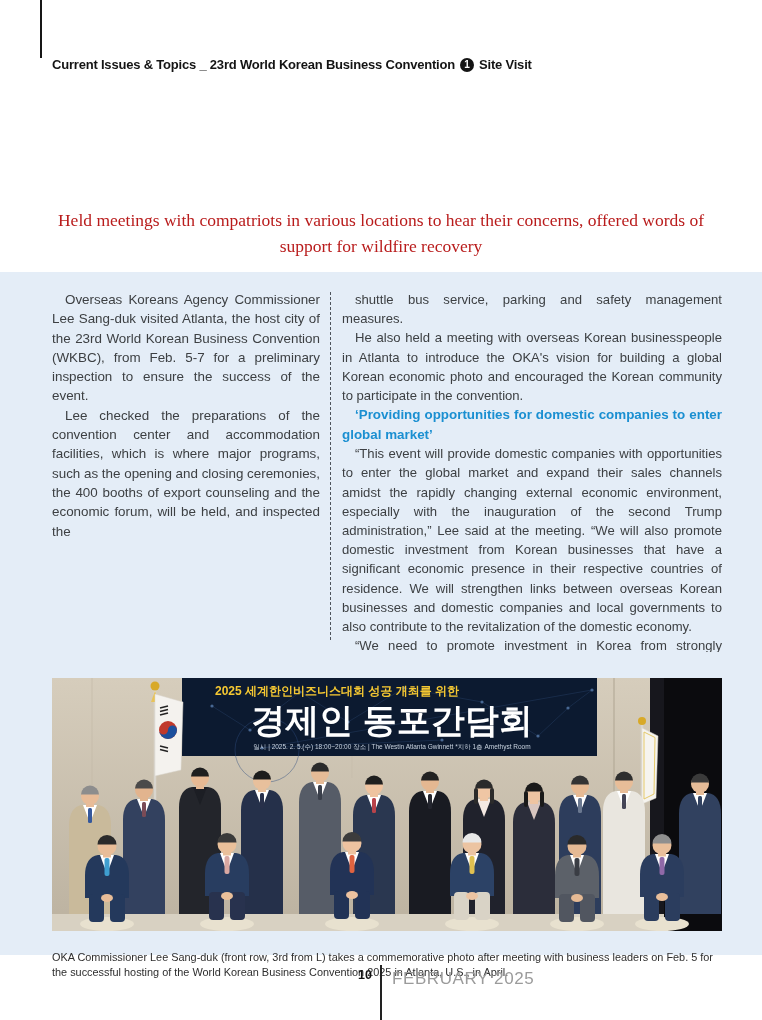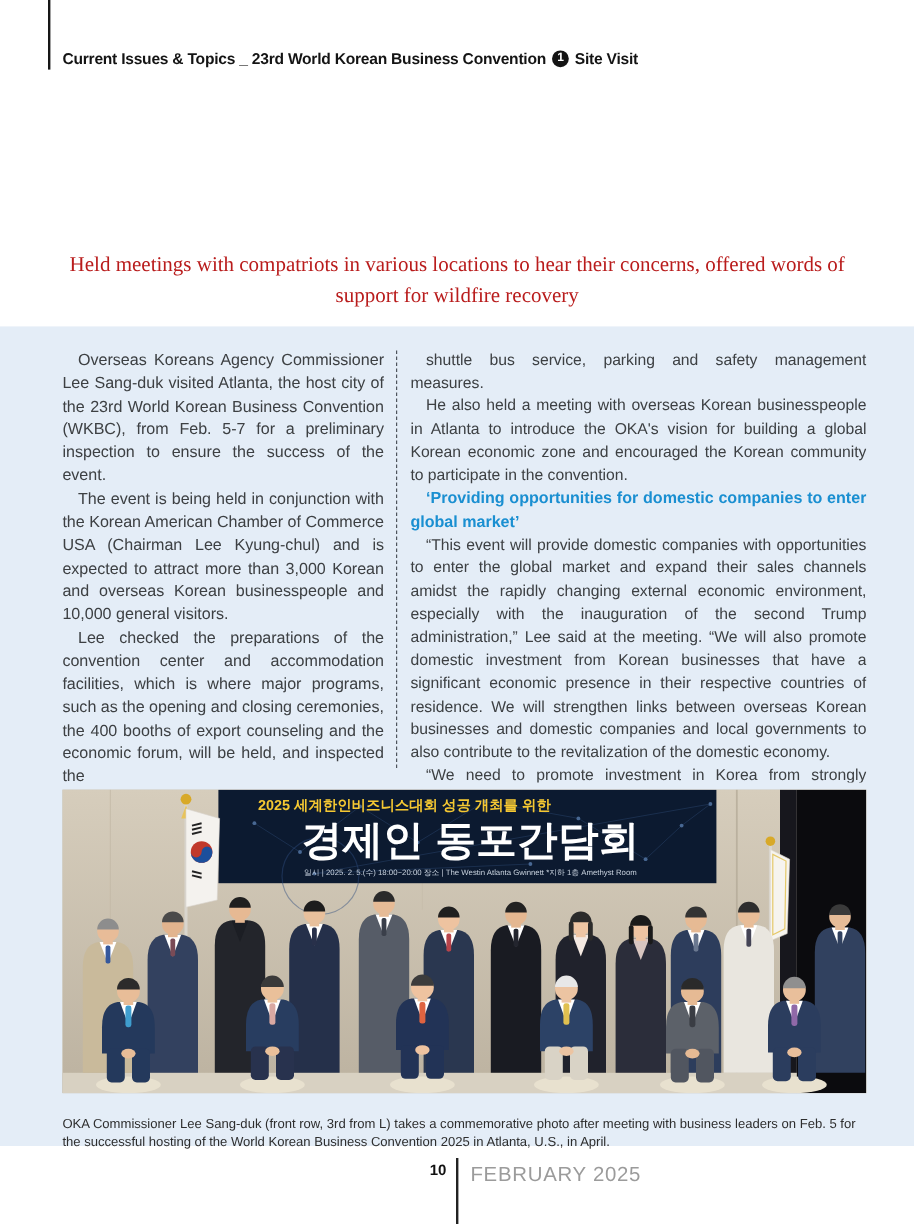--- a/index.html
+++ b/index.html
@@ -1,21 +1,21 @@
 <!DOCTYPE html>
 <html><head>
 <meta charset="utf-8">
 <style>
   html,body{margin:0;padding:0;background:#ffffff;}
   .page{position:relative;width:762px;height:1020px;background:#ffffff;overflow:hidden;
         font-family:"Liberation Sans", sans-serif;color:#222;}
 
   
   .header-rule{position:absolute;left:40px;top:0;width:2px;height:58px;background:#161616;}
-  .kicker{position:absolute;left:52px;top:41px;display:flex;align-items:center;gap:5px;
+  .kicker{position:absolute;left:52px;top:57px;display:flex;align-items:center;gap:5px;
           font-size:13px;font-weight:bold;color:#141414;letter-spacing:-0.2px;white-space:nowrap;}
   .num-badge{display:inline-flex;align-items:center;justify-content:center;width:14px;height:14px;
           border-radius:50%;background:#141414;color:#fff;font-size:10px;font-weight:bold;flex:0 0 auto;}
 
   
   .headline{position:absolute;left:41px;top:109px;width:680px;text-align:center;
             font-size:25px;line-height:33px;font-weight:bold;letter-spacing:-0.6px;color:#1a97d5;}
   .subtitle{position:absolute;left:31px;top:207px;width:700px;text-align:center;
             font-family:"Liberation Serif", serif;font-size:17.5px;line-height:26px;color:#b91c1c;}
 
@@ -23,21 +23,21 @@
   .band{position:absolute;left:0;top:272px;width:762px;height:683px;background:#e4edf7;
         box-sizing:border-box;padding:18px 40px 0 52px;}
   .cols{display:flex;height:362px;overflow:hidden;}
   .col-left{width:268px;flex:0 0 auto;font-size:13.4px;line-height:19.3px;color:#3d4043;text-align:justify;}
   .col-divider{flex:0 0 auto;border-left:1.5px dashed #4e545c;margin:2px 11px 12px 10px;}
   .col-right{flex:1 1 auto;font-size:13.1px;line-height:19.2px;color:#3d4043;text-align:justify;}
   .cols p{margin:0;text-indent:13px;}
   .subhead{margin:12px 0 2px 0;font-weight:bold;color:#1a8fd1;font-size:13.4px;line-height:19.5px;text-indent:0;}
 
   
-  .photo-wrap{width:670px;height:253px;margin-top:6px;overflow:hidden;background:#c9c0ae;}
+  .photo-wrap{width:670px;height:253px;margin-top:26px;overflow:hidden;background:#c9c0ae;}
   .caption{margin-top:19px;width:670px;font-size:10.9px;line-height:14.5px;color:#2e2e2e;}
 
   
   .folio-num{position:absolute;left:310px;top:968px;width:62px;text-align:right;
              font-size:12.5px;font-weight:bold;color:#111;}
   .folio-line{position:absolute;left:380px;top:965px;width:1.5px;height:55px;background:#222;}
   .folio-issue{position:absolute;left:392px;top:969px;font-size:17px;color:#9b9b9b;letter-spacing:0.6px;}
 </style>
 </head>
 <body>
@@ -50,28 +50,27 @@
     <span class="num-badge">1</span>
     <span>Site Visit</span>
   </div>
 
   <div class="subtitle">Held meetings with compatriots in various locations to hear their concerns, offered words of support for wildfire recovery</div>
 
   <div class="band">
     <div class="cols">
       <div class="col-left">
           <p>Overseas Koreans Agency Commissioner Lee Sang-duk visited Atlanta, the host city of the 23rd World Korean Business Convention (WKBC), from Feb. 5-7 for a preliminary inspection to ensure the success of the event.</p>
-          <p>The event is being held in conjunction with the Korean American Chamber of Commerce USA (Chairman Lee Kyung-chul) and is expected to attract more than 3,000 Korean and overseas Korean businesspeople and 10,000 general visitors.</p>
           <p>Lee checked the preparations of the convention center and accommodation facilities, which is where major programs, such as the opening and closing ceremonies, the 400 booths of export counseling and the economic forum, will be held, and inspected the</p>
         </div>
       <div class="col-divider"></div>
       <div class="col-right">
         <div>
             <p>shuttle bus service, parking and safety management measures.</p>
-            <p>He also held a meeting with overseas Korean businesspeople in Atlanta to introduce the OKA's vision for building a global Korean economic zone and encouraged the Korean community to participate in the convention.</p>
+            <p>He also held a meeting with overseas Korean businesspeople in Atlanta to introduce the OKA's vision for building a global Korean economic photo and encouraged the Korean community to participate in the convention.</p>
           </div>
         <p class="subhead">‘Providing opportunities for domestic companies to enter global market’</p>
         <div>
             <p>“This event will provide domestic companies with opportunities to enter the global market and expand their sales channels amidst the rapidly changing external economic environment, especially with the inauguration of the second Trump administration,” Lee said at the meeting. “We will also promote domestic investment from Korean businesses that have a significant economic presence in their respective countries of residence. We will strengthen links between overseas Korean businesses and domestic companies and local governments to also contribute to the revitalization of the domestic economy.</p>
             <p>“We need to promote investment in Korea from strongly growing global Korean businesses and expand the links between Korean businesses and domestic SMEs. We need to establish policies in a win-win direction between overseas Koreans and Korea, such as promoting the employment of domestic</p>
           </div>
       </div>
     </div>
 
     <div class="photo-wrap">

